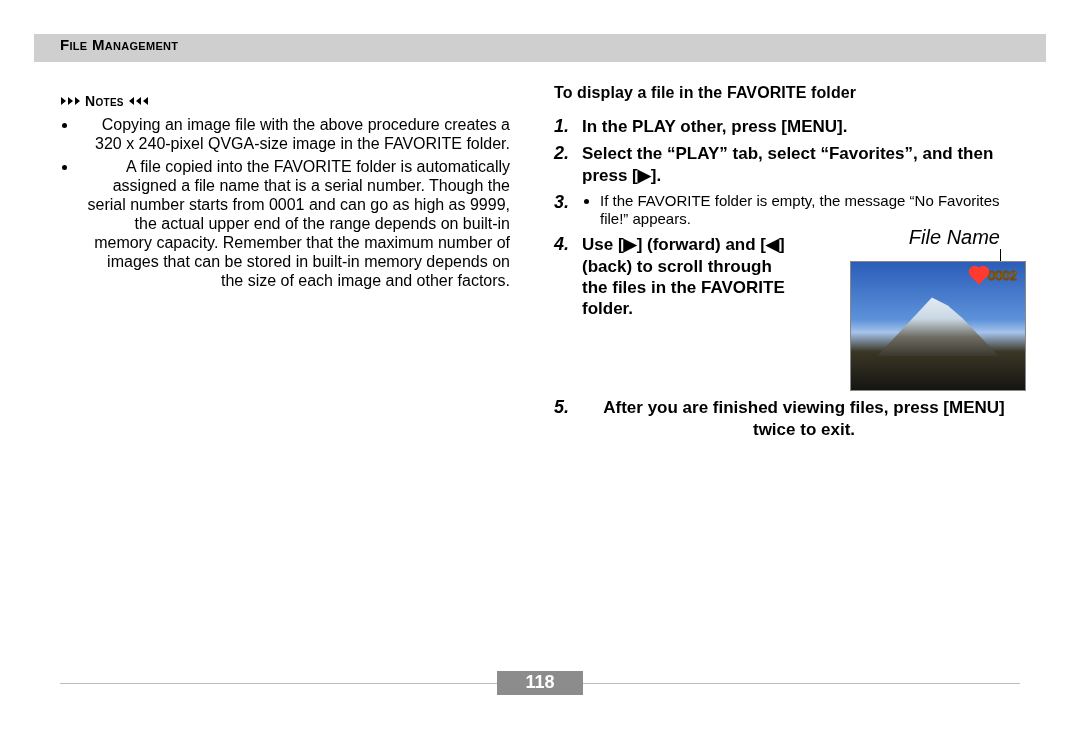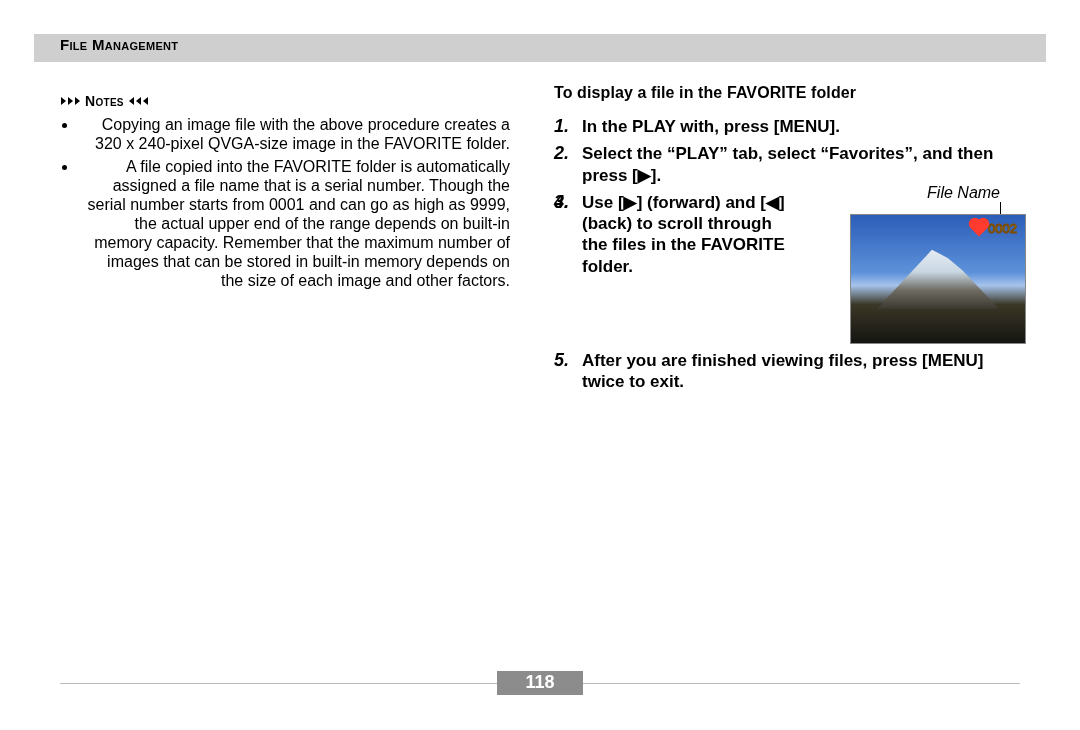--- a/index.html
+++ b/index.html
@@ -130,21 +130,21 @@
     gap: 45px;
   }
   .step4-text { width: 232px; }
   .figure {
     position: relative;
     margin-left: 12px;
     margin-top: -8px;
   }
   .fig-label {
     font-style: italic;
-    font-size: 16px;
+    font-size: 20px;
     text-align: right;
     margin-bottom: 0;
     padding-right: 26px;
   }
   .fig-leader {
     width: 1px; height: 12px;
     background: #000;
     margin-left: 150px;
   }
   .photo {
@@ -241,44 +241,47 @@
       <li>Copying an image file with the above procedure creates a 320 x 240-pixel QVGA-size image in the FAVORITE folder.</li>
       <li>A file copied into the FAVORITE folder is automatically assigned a file name that is a serial number. Though the serial number starts from 0001 and can go as high as 9999, the actual upper end of the range depends on built-in memory capacity. Remember that the maximum number of images that can be stored in built-in memory depends on the size of each image and other factors.</li>
     </ul>
   </div>
 
   <div class="col-right">
     <div class="right-title">To display a file in the FAVORITE folder</div>
 
     <ol class="steps">
       <li>
-        <div class="step-main">In the PLAY with, press [MENU].</div>
+        <div class="step-main">In the PLAY other, press [MENU].</div>
       </li>
       <li>
         <div class="step-main">Select the “PLAY” tab, select “Favorites”, and then press [▶].</div>
       </li>
       <li>
+        <ul class="sub-bullet">
+          <li>If the FAVORITE folder is empty, the message “No Favorites file!” appears.</li>
+        </ul>
       </li>
       <li>
         <div class="step4-wrap">
           <div class="step4-text step-main">Use [▶] (forward) and [◀] (back) to scroll through the files in the FAVORITE folder.</div>
           <div class="figure">
             <div class="fig-label">File Name</div>
             <div class="fig-leader"></div>
             <div class="photo">
               <div class="mountain"></div>
               <div class="overlay-badge">
                 <span class="heart"></span>
                 <span class="badge-num">0002</span>
               </div>
             </div>
           </div>
         </div>
       </li>
-      <li style="">
+      <li style="text-align:center;">
         <div class="step-main">After you are finished viewing files, press [MENU] twice to exit.</div>
       </li>
     </ol>
   </div>
 
   <div class="footer-rule"></div>
   <div class="page-num">
     <span>118</span>
   </div>
 </div>

